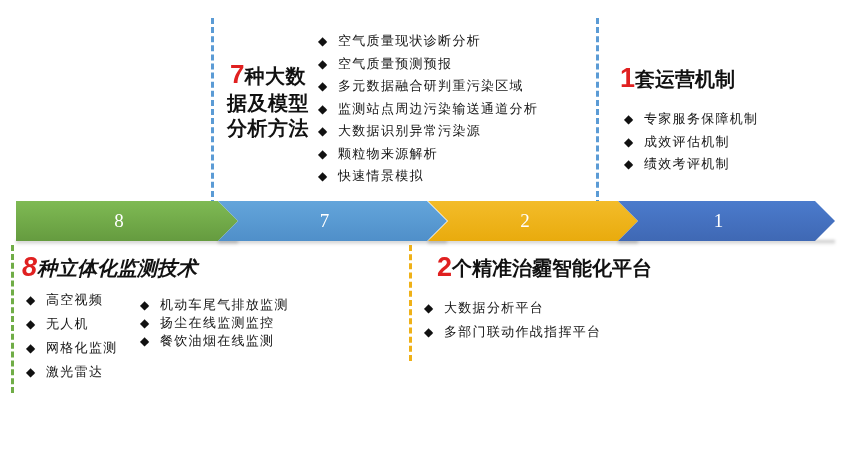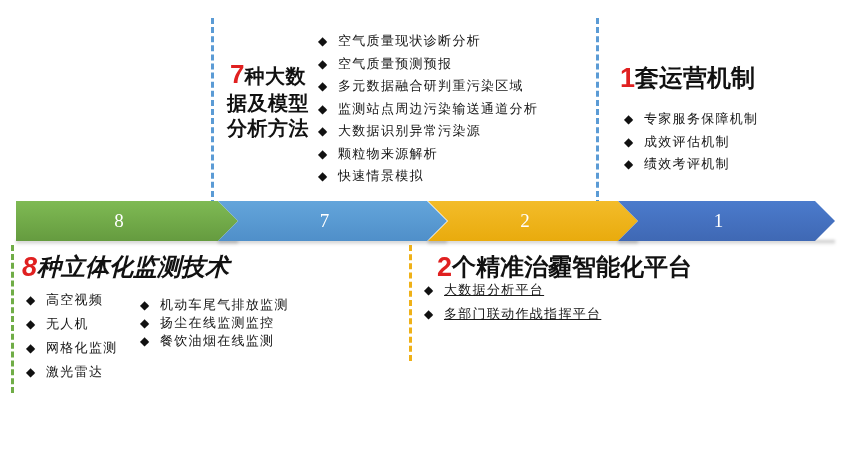--- a/index.html
+++ b/index.html
@@ -33,21 +33,21 @@
   }
   .heading .num {
     color: #e02020;
     font-size: 27px;
     font-weight: bold;
     vertical-align: -1px;
     letter-spacing: 0px;
   }
   .heading .txt {
     color: #111111;
-    font-size: 24px;
+    font-size: 20px;
     font-weight: bold;
   }
 
   
   .heading-stack {
     position: absolute;
     font-weight: bold;
     line-height: 1.26;
     text-align: center;
   }
@@ -189,16 +189,16 @@
 <ul class="bullets" style="left:140px; top:288px; line-height:17px;margin-top:8px;">
   <li><span class="bul">◆</span><span class="lbl">机动车尾气排放监测</span></li>
   <li><span class="bul">◆</span><span class="lbl">扬尘在线监测监控</span></li>
   <li><span class="bul">◆</span><span class="lbl">餐饮油烟在线监测</span></li>
 </ul>
 
 <div class="heading" style="left:421px; top:252px;margin-left:16px;">
   <span class="num">2</span><span class="txt">个精准治霾智能化平台</span>
 </div>
 
-<ul class="bullets" style="left:424px; top:278px; line-height:24px;text-decoration:underline;">
+<ul class="bullets" style="left:424px; top:296px; line-height:24px;">
   <li><span class="bul">◆</span><span class="lbl">大数据分析平台</span></li>
   <li><span class="bul">◆</span><span class="lbl">多部门联动作战指挥平台</span></li>
 </ul>
 
 </body></html>

